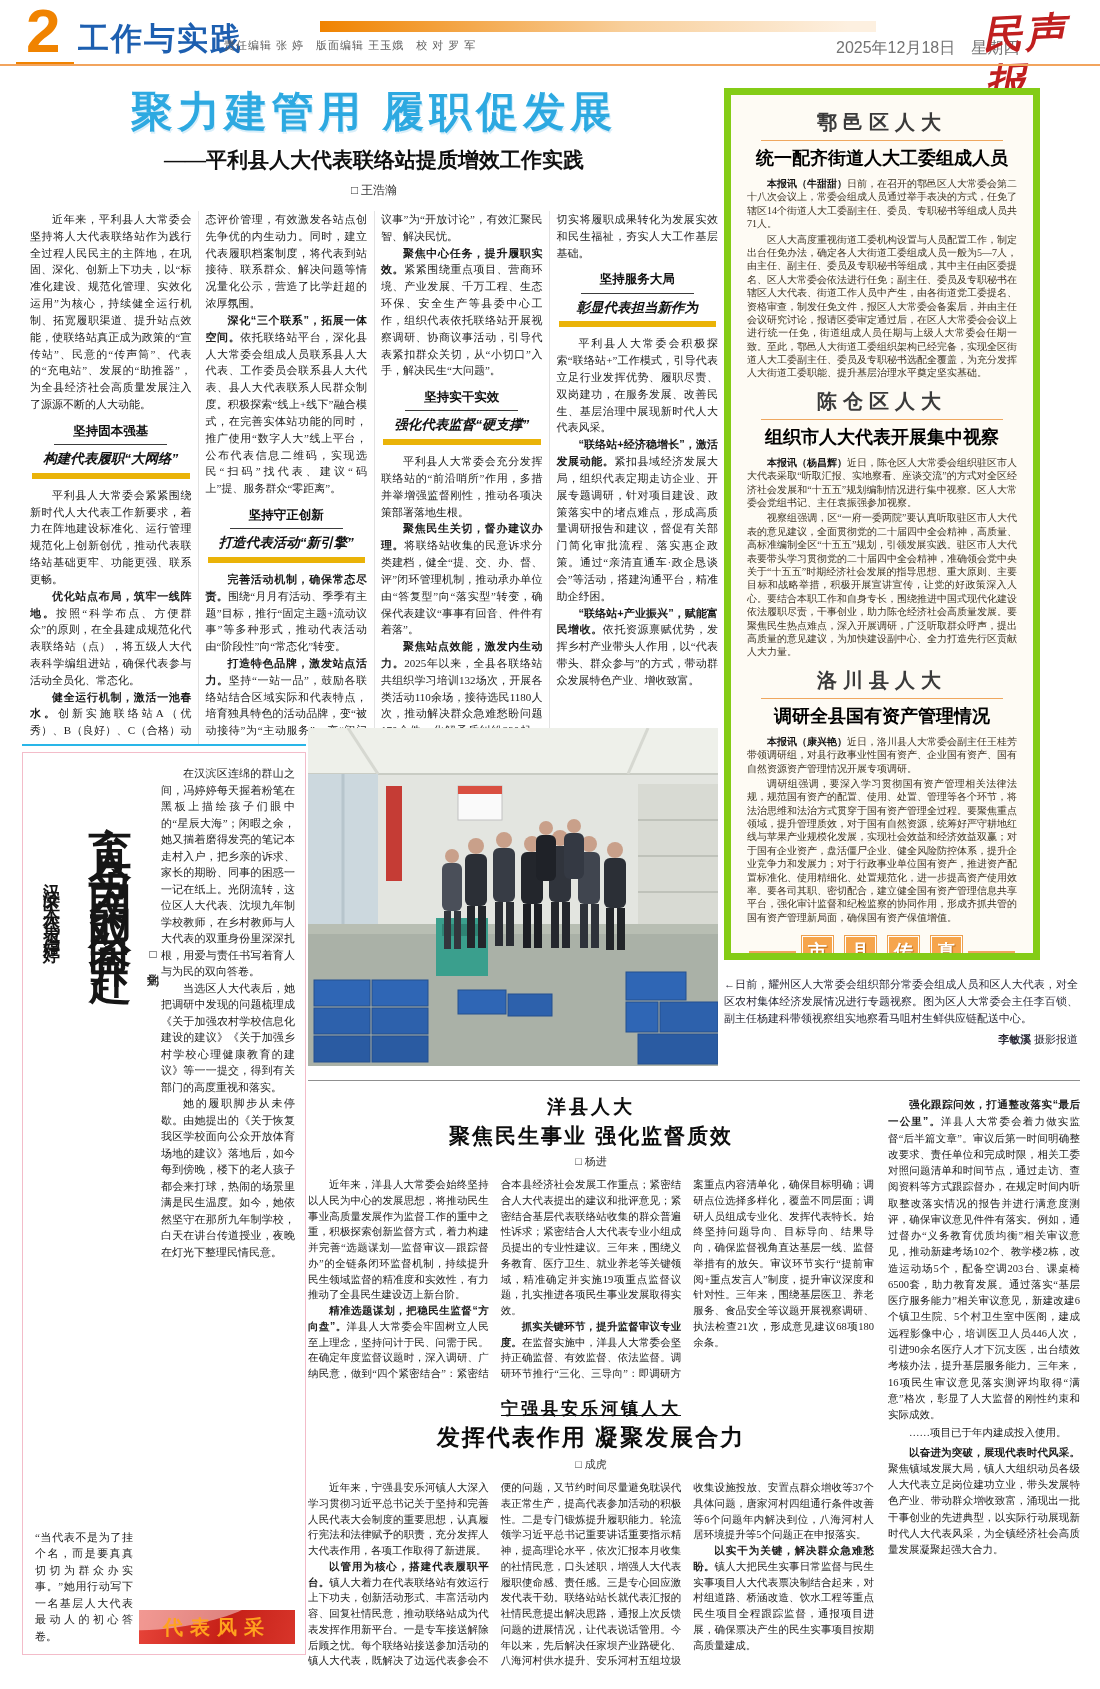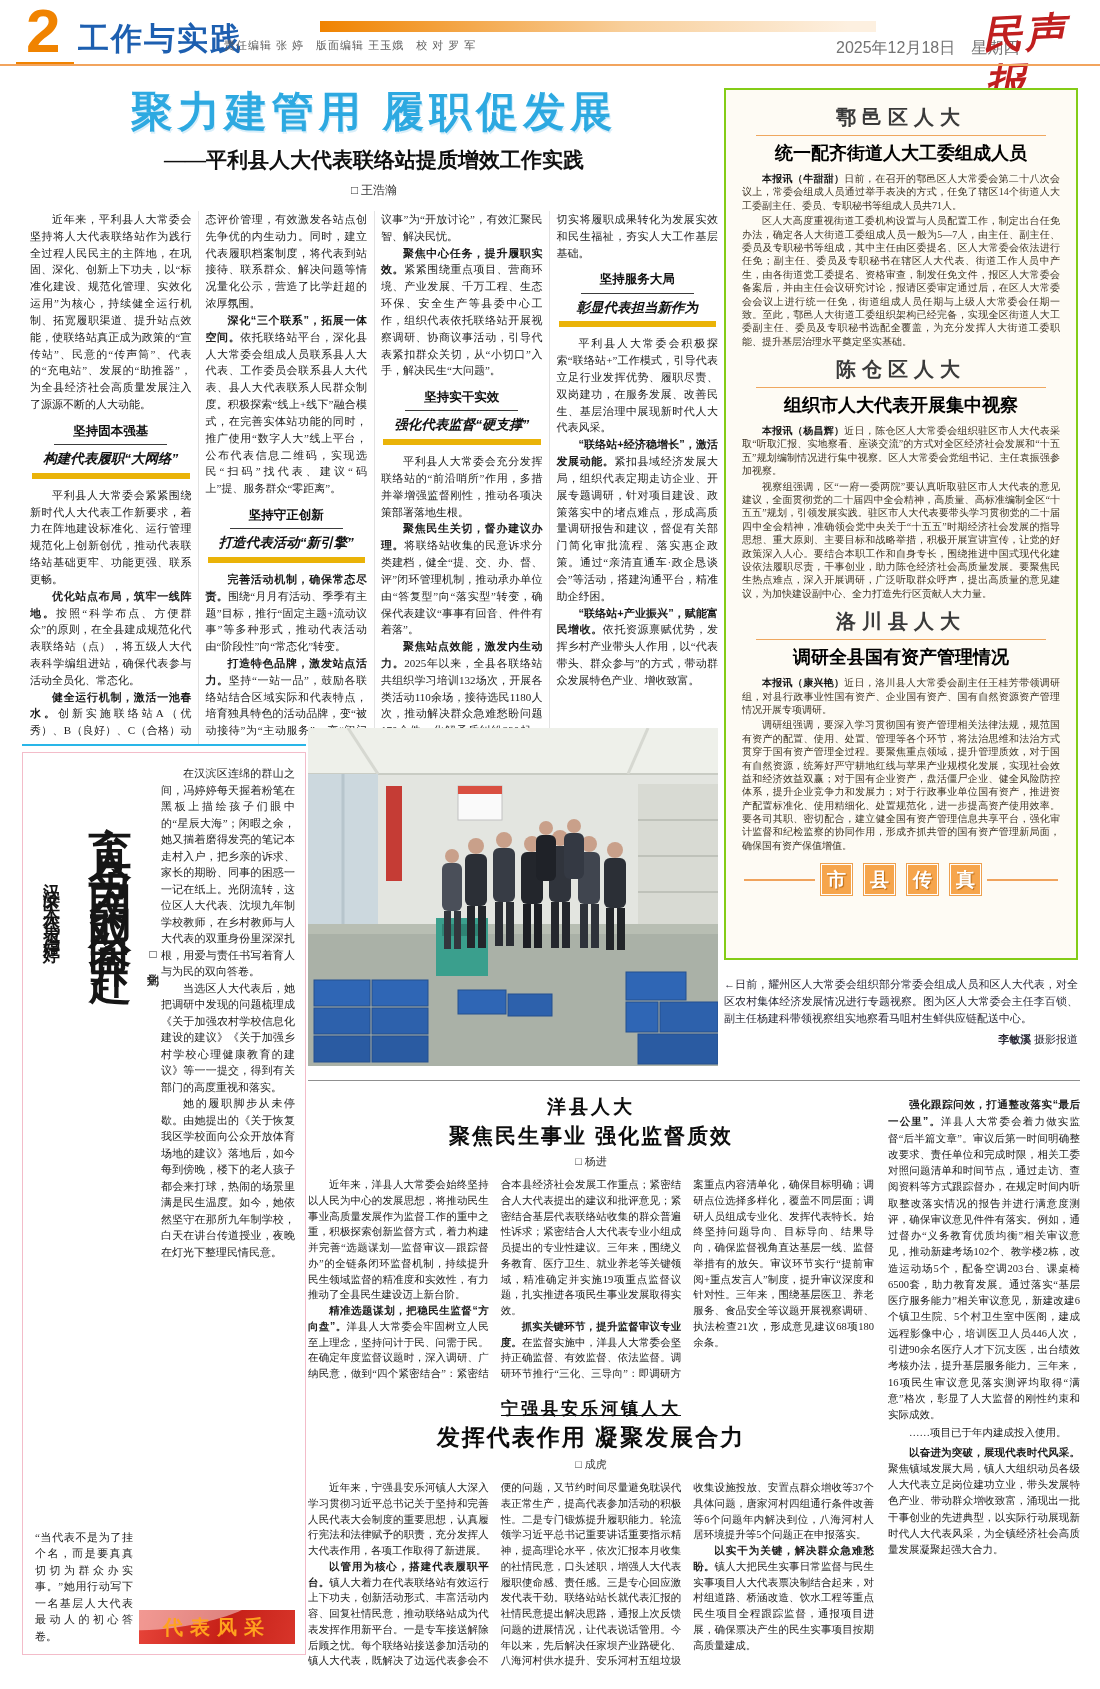--- a/index.html
+++ b/index.html
@@ -22,21 +22,21 @@
   .lead-dek{text-align:center;font-weight:bold;font-size:21px;color:#101010;margin:0 0 8px;font-family:"Liberation Serif",serif;}
   .lead-byline{text-align:center;font-size:12px;color:#333;margin:0 0 12px;}
   .lead-body{height:534px;column-count:4;column-gap:14px;column-rule:1px solid #e2e2e2;font-size:11px;line-height:1.53;text-align:justify;overflow:hidden;color:#1c1c1c;}
   .lead-body p{margin:0;text-indent:2em;}
   .lead-body b{font-family:"Liberation Sans",sans-serif;}
   .subhead{break-inside:avoid;text-align:center;margin:9px 2px 8px;font-family:"Liberation Sans",sans-serif;font-weight:bold;color:#111;}
   .subhead span:first-child{display:block;font-size:12.5px;padding-bottom:3px;border-bottom:1px solid #3c3c3c;width:72%;margin:0 auto;}
   .subhead span:last-child{display:block;font-size:13.5px;padding:4px 0 3px;border-bottom:6px solid #eab308;font-style:italic;}
 
   
-  .rbox{position:absolute;left:724px;top:88px;width:354px;height:872px;border:2px solid #84cc16;background:#fefbf4;box-sizing:border-box;padding:14px 16px 10px;overflow:hidden;}
+  .rbox{position:absolute;left:724px;top:88px;width:316px;height:872px;border:7px solid #84cc16;background:#fefbf4;box-sizing:border-box;padding:14px 16px 10px;overflow:hidden;}
   .rb-article{margin-bottom:8px;}
   .rb-kicker{text-align:center;font-family:"Liberation Sans",sans-serif;font-weight:bold;font-size:20px;letter-spacing:6px;color:#3a3a3a;}
   .rb-rule{height:1px;background:#efa75f;margin:4px 14px 5px;}
   .rb-title{text-align:center;font-weight:bold;font-size:18px;color:#000;margin:0 0 7px;font-family:"Liberation Serif",serif;}
   .rb-body p{font-size:10px;line-height:1.34;color:#3d3425;text-align:justify;text-indent:2em;margin:0 0 2px;}
   .rb-body b{color:#141414;}
   .fax{display:flex;align-items:center;margin:12px 2px 0;}
   .fax-line{flex:1;height:2px;background:#f0a35c;}
   .fax-char{width:29px;height:29px;background:#f6a54c;color:#fff;font-weight:bold;font-size:19px;display:flex;align-items:center;justify-content:center;margin:0 6px;border:1px solid #fff;outline:1px solid #eda04f;font-family:"Liberation Sans",sans-serif;text-shadow:1px 1px 1px #b96a14;}
 

